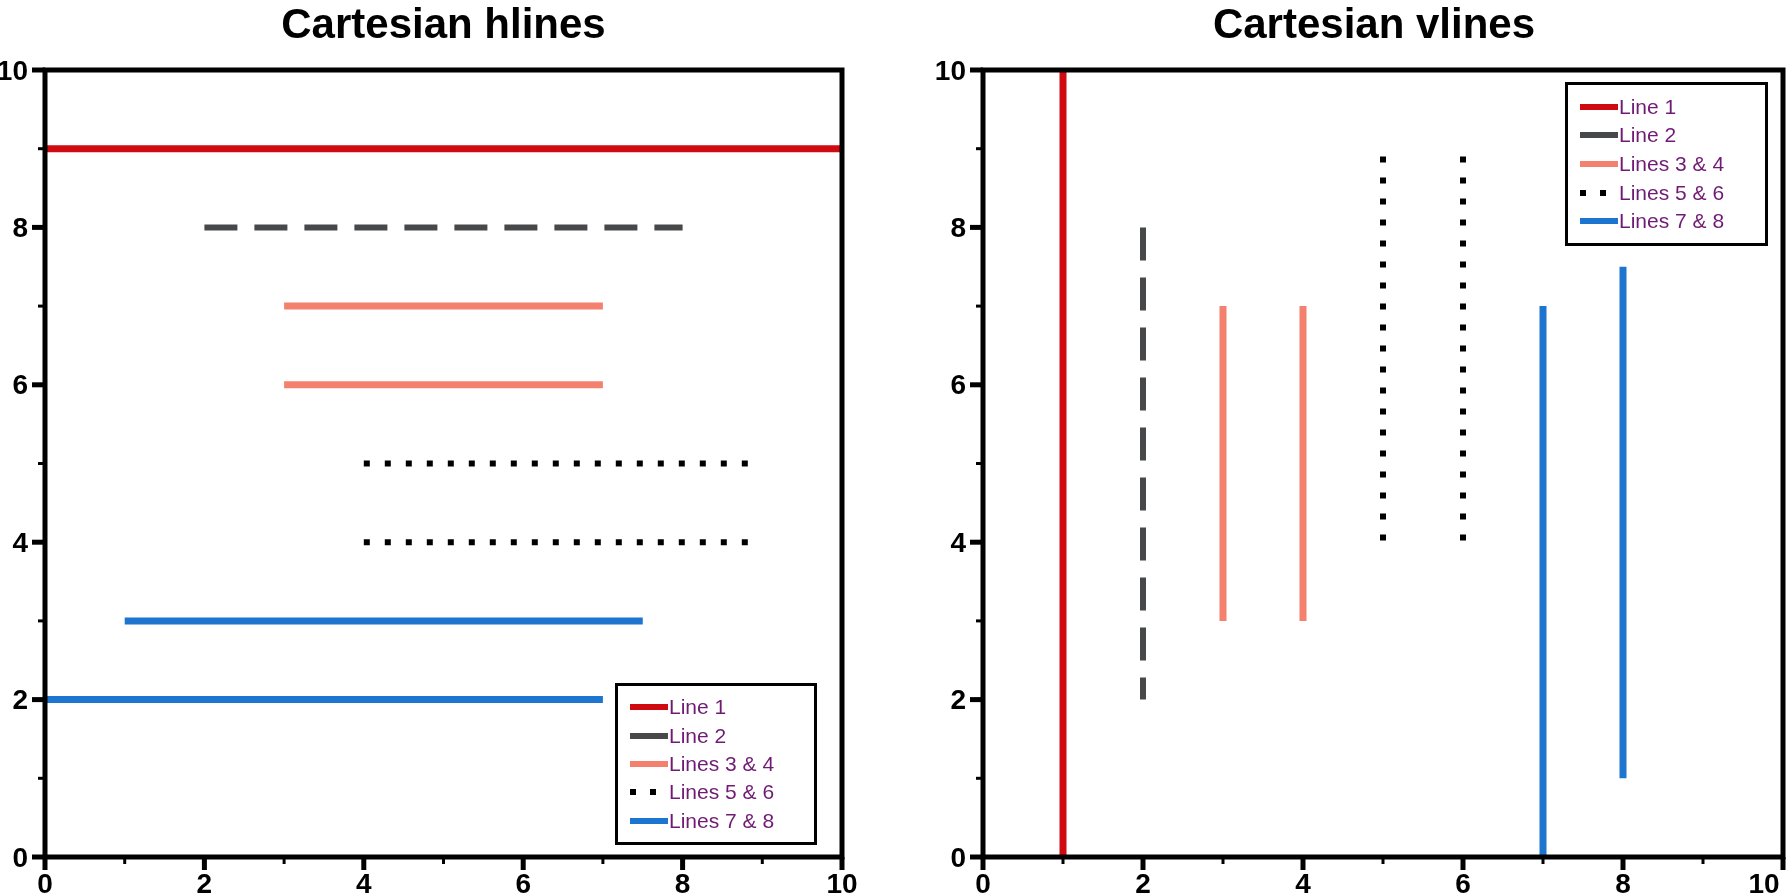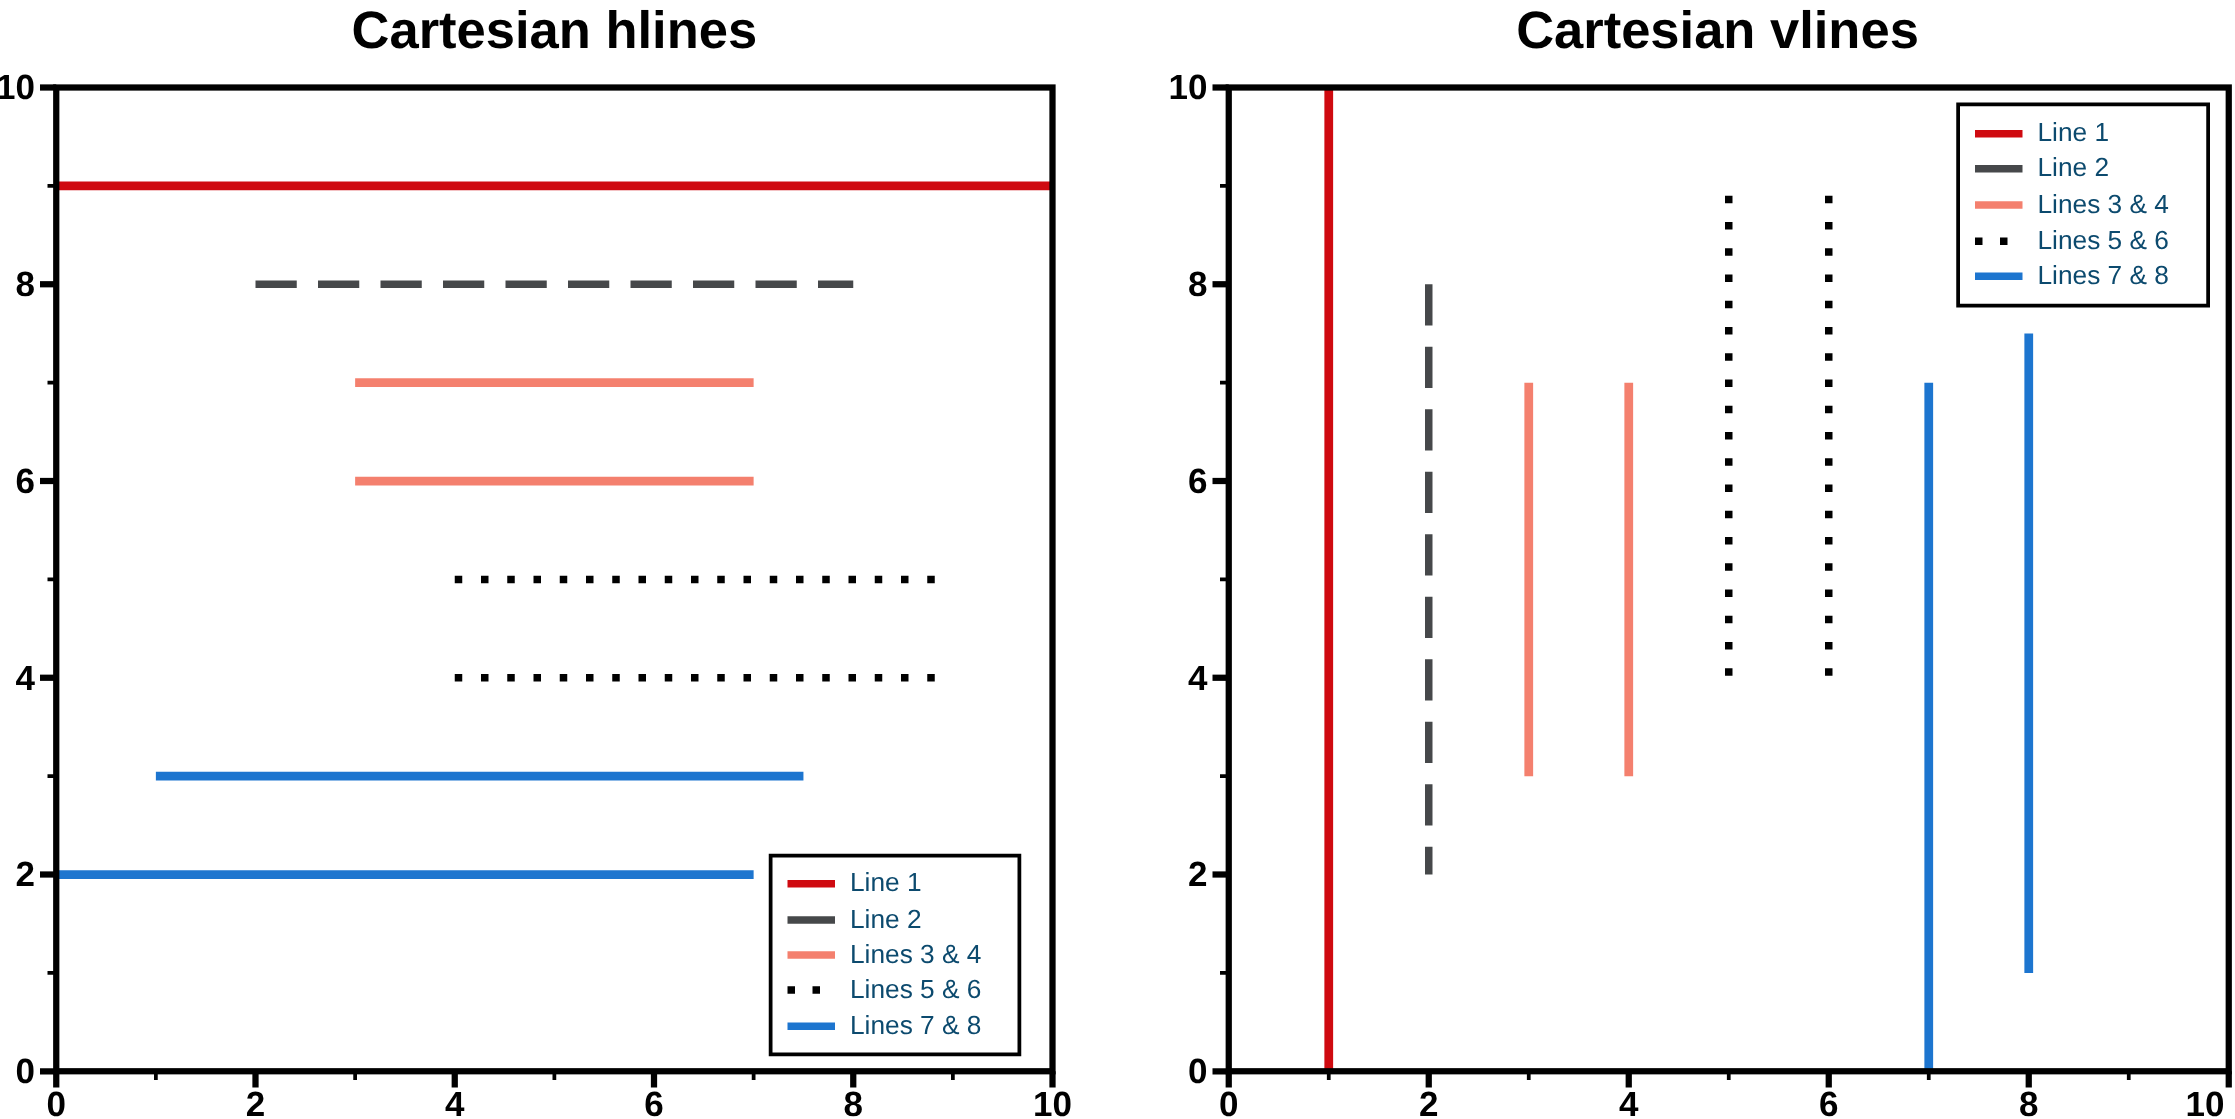--- a/index.html
+++ b/index.html
@@ -10,22 +10,22 @@
   svg text { font-family: "Liberation Sans", sans-serif; fill: #000000; }
   .title { position: absolute; top: 0; text-align: center; font-size: 42px; font-weight: bold;
            color: #000000; line-height: 1.15; }
   .t0 { left: 45px;  width: 797px; }
   .t1 { left: 974px; width: 800px; }
   .legend { position: absolute; background: #ffffff; border: 3.5px solid #000000;
             box-sizing: border-box; display: flex; flex-direction: column;
             justify-content: space-evenly; padding: 5px 11px; }
   .lg0 { left: 615px;  top: 683px; width: 202px; height: 162px; }
   .lg1 { left: 1565px; top: 82px;  width: 203px; height: 164px; }
-  .lrow { display: flex; align-items: center; gap: 11px; font-size: 21px;
-          color: #0c4a6e; white-space: nowrap; }
+  .lrow { display: flex; align-items: center; font-size: 21px;
+          color: #701a75; white-space: nowrap; }
   .lrow svg { flex: 0 0 auto; display: block; }
 </style>
 </head>
 <body>
 
 <div class="figure">
   <svg class="canvas" viewBox="0 0 1788 895">
     <g id="plot0">
         <line x1="45" y1="148.69999999999993" x2="842" y2="148.69999999999993" stroke="#cf0a10" stroke-width="7"></line>
         <line x1="204.4" y1="227.39999999999998" x2="682.6" y2="227.39999999999998" stroke="#46484a" stroke-width="6" stroke-dasharray="33 17"></line>

